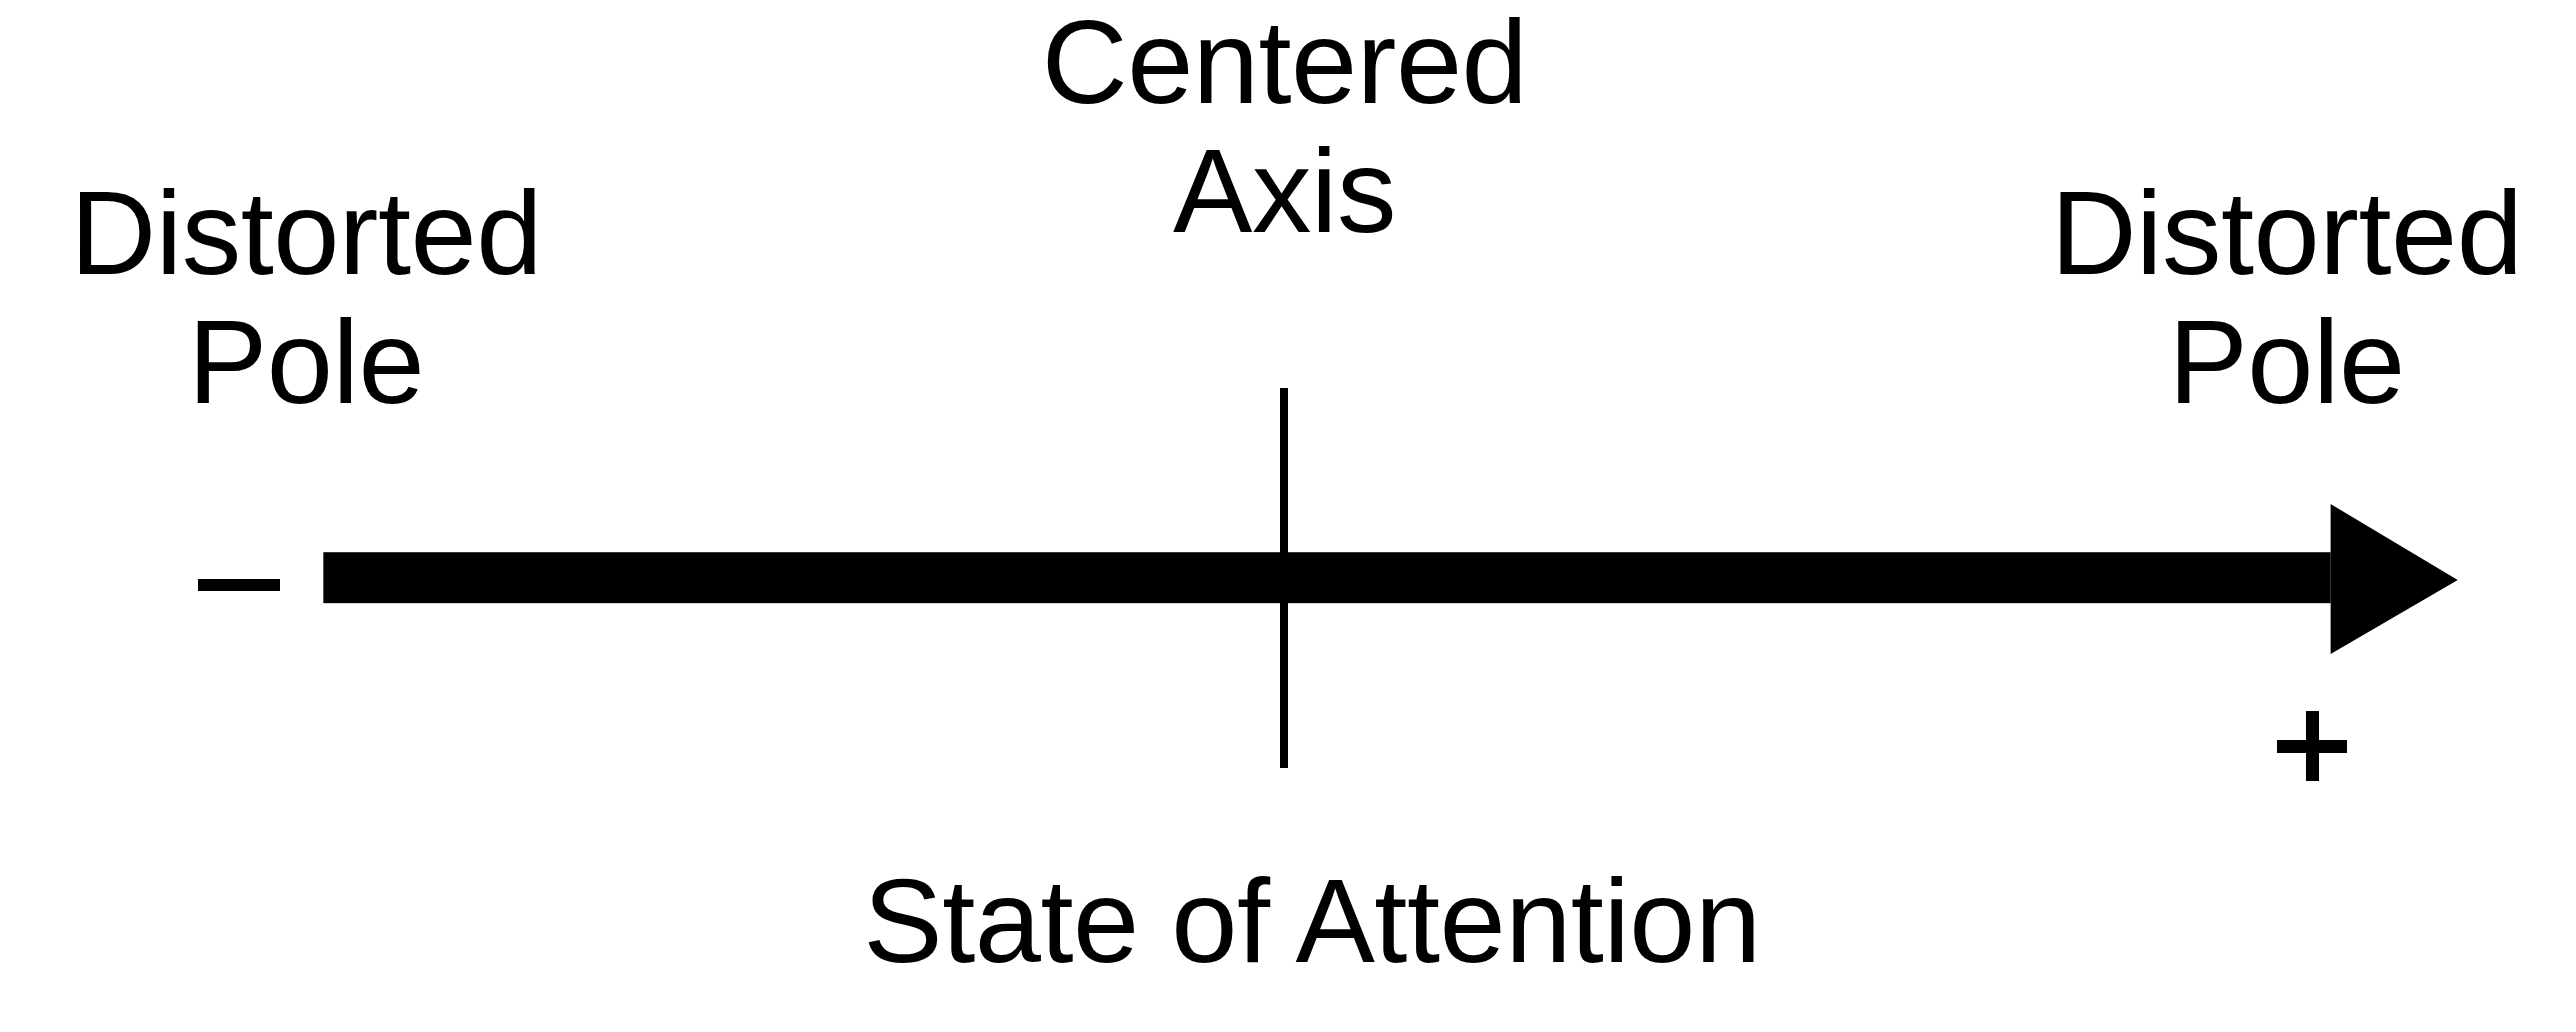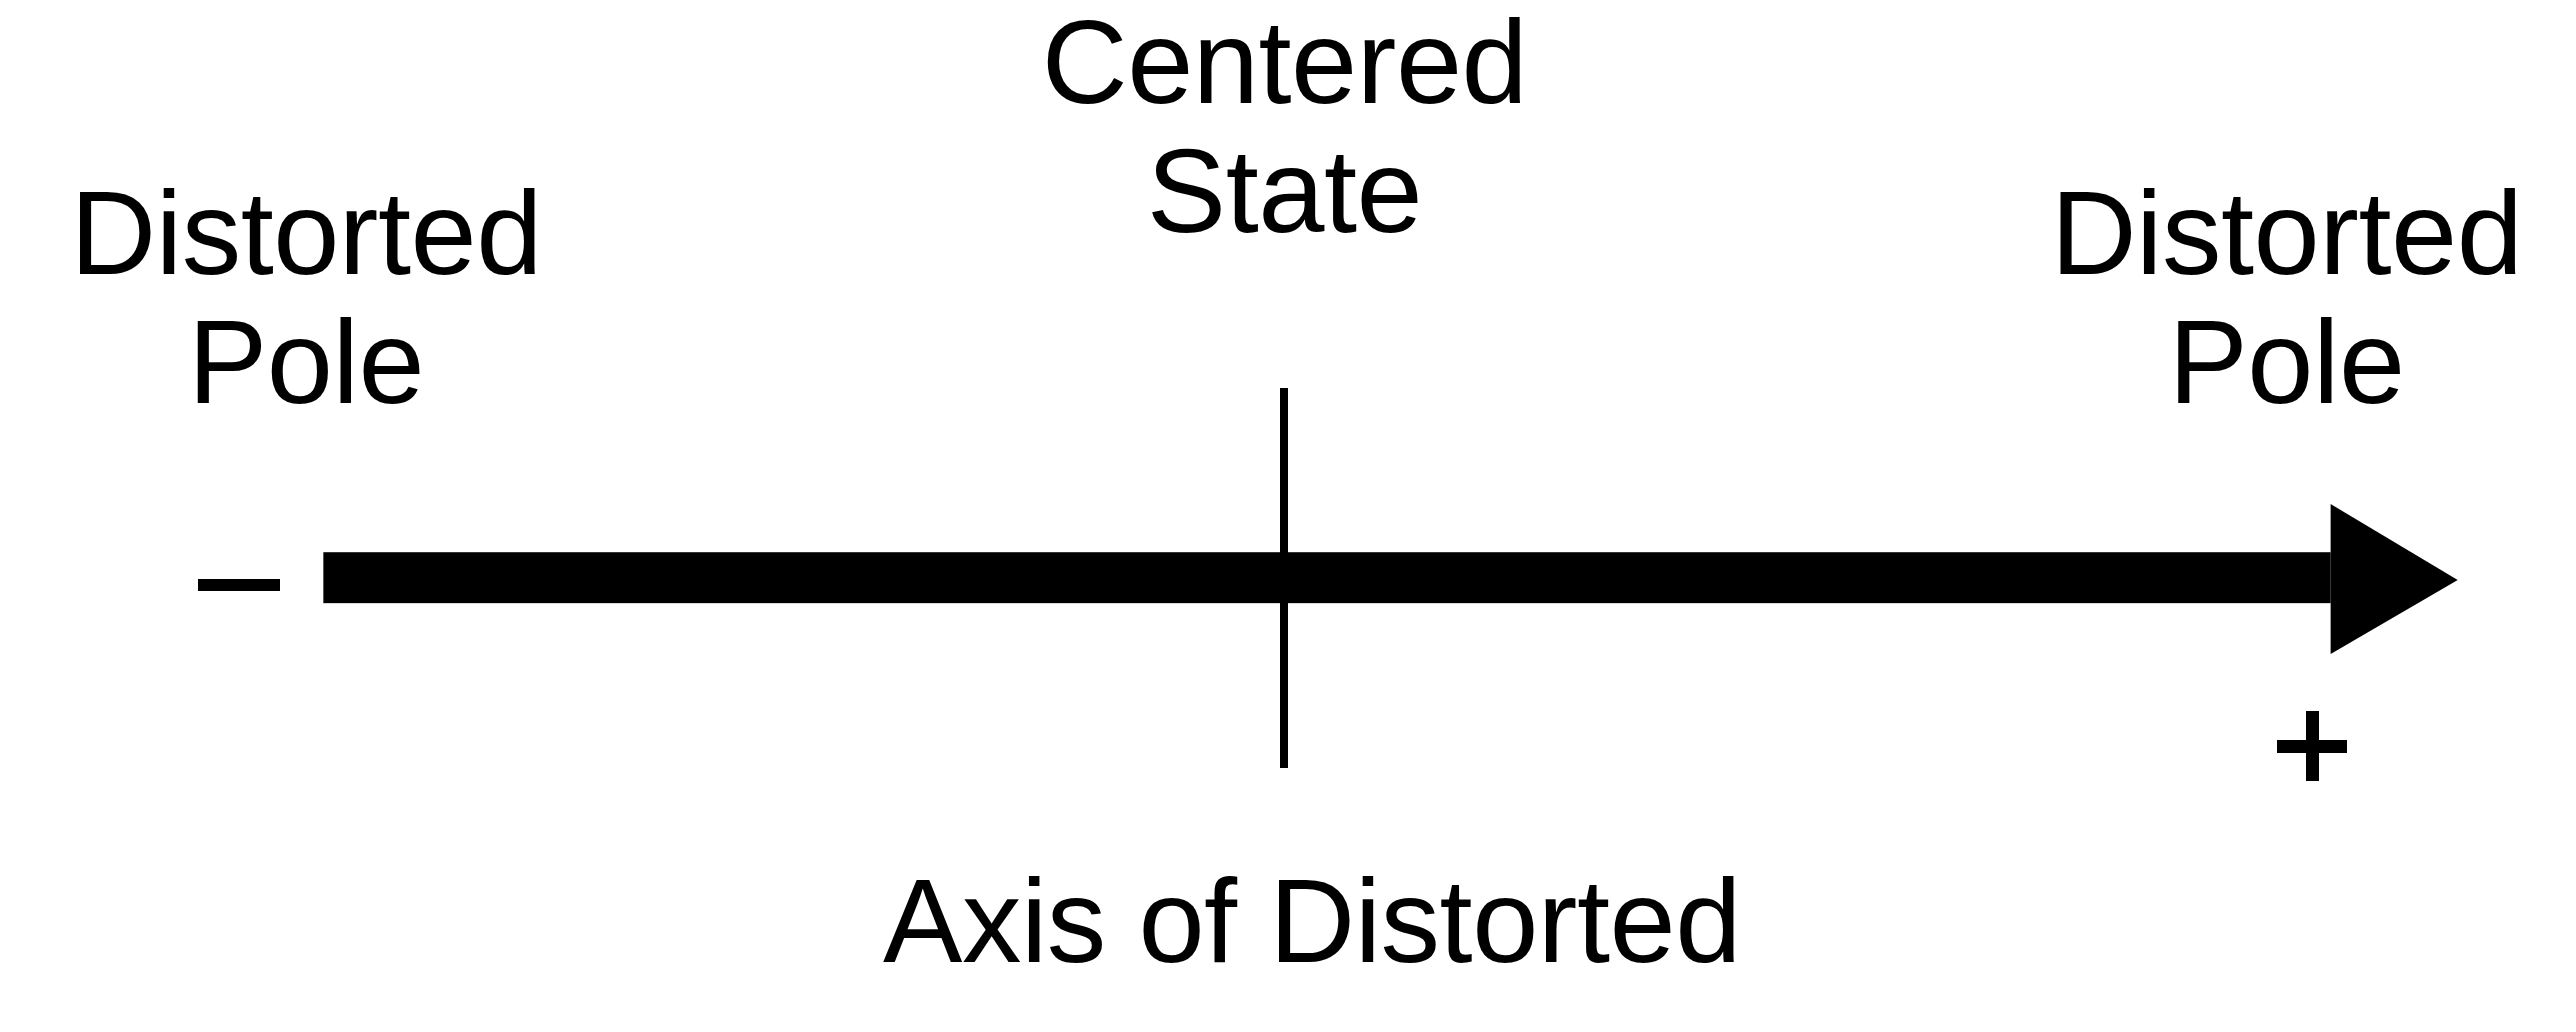--- a/index.html
+++ b/index.html
@@ -111,21 +111,21 @@
 
 <div id="canvas">
 
   <div class="label-block" id="label-left">
     <span class="label-line">Distorted</span>
     <span class="label-line">Pole</span>
   </div>
 
   <div class="label-block" id="label-center">
     <span class="label-line">Centered</span>
-    <span class="label-line">State</span>
+    <span class="label-line">Axis</span>
   </div>
 
   <div class="label-block" id="label-right">
     <span class="label-line">Distorted</span>
     <span class="label-line">Pole</span>
   </div>
 
   <div id="center-tick"></div>
 
   <svg id="axis-arrow" viewBox="0 0 2320 190" preserveAspectRatio="none">
@@ -136,17 +136,17 @@
   </svg>
 
   <div id="minus-sign"></div>
 
   <div id="plus-sign">
     <span class="bar-h"></span>
     <span class="bar-v"></span>
   </div>
 
   <div class="label-block" id="label-bottom">
-    <span class="label-line">Axis of Distorted</span>
+    <span class="label-line">State of Attention</span>
   </div>
 
 </div>
 
 
 </body></html>

